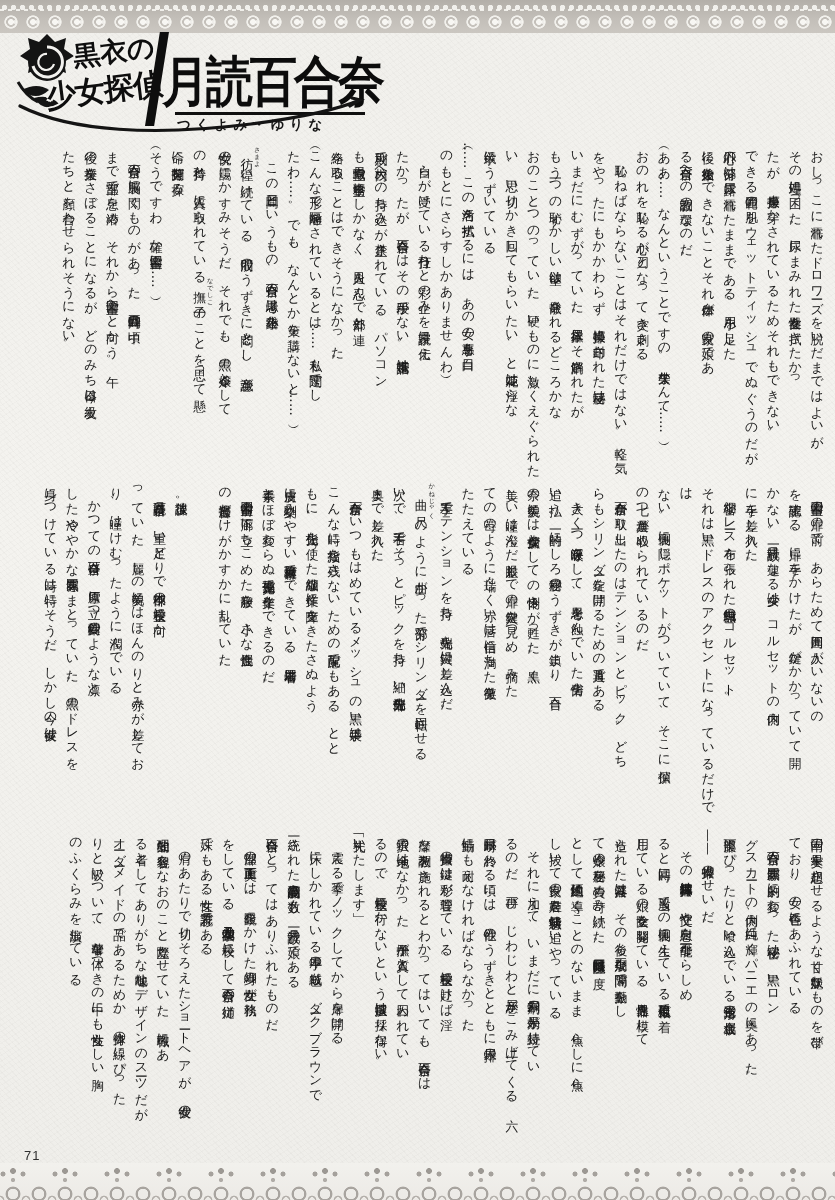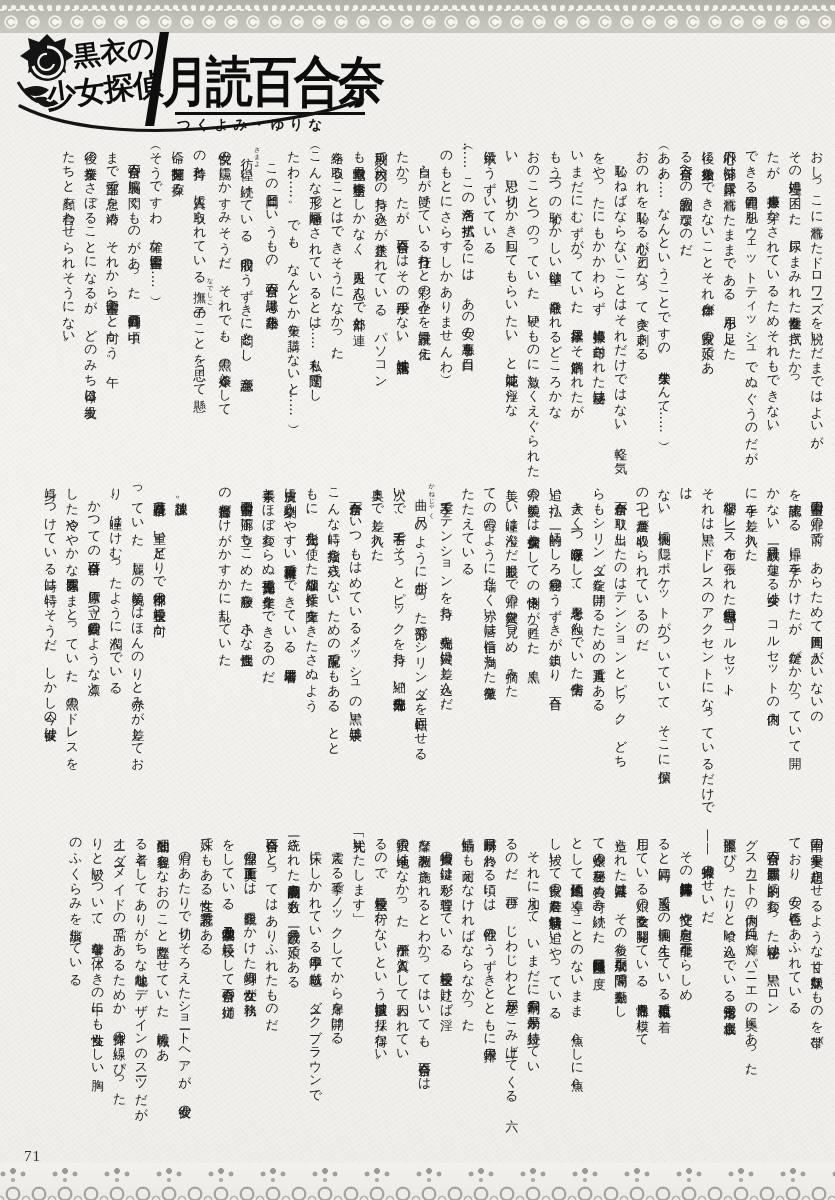--- a/index.html
+++ b/index.html
@@ -69,22 +69,22 @@
     color:#191919;
   }
   .band p{margin:0;padding:0;}
   .band ruby{letter-spacing:0;}
   .band rt{font-size:6.3px;letter-spacing:0;color:#2a2a2a;}
   .band-1{top:142px;}
   .band-2{top:479px;}
   .band-3{top:829px;}
 
   .page-number{
-    position:absolute;left:24px;top:1148px;font-size:15px;color:#2f2f2f;
-    font-family:Liberation Serif, serif;letter-spacing:1px;
+    position:absolute;left:24px;top:1148px;font-size:13px;color:#2f2f2f;
+    font-family:Liberation Sans, sans-serif;letter-spacing:1px;
   }
 </style>
 </head>
 <body>
 
 <div class="lace-top"></div>
 <div class="lace-bottom"></div>
 
 <div class="title-block">
   <svg class="rose" width="66" height="88" viewBox="0 0 66 88">

